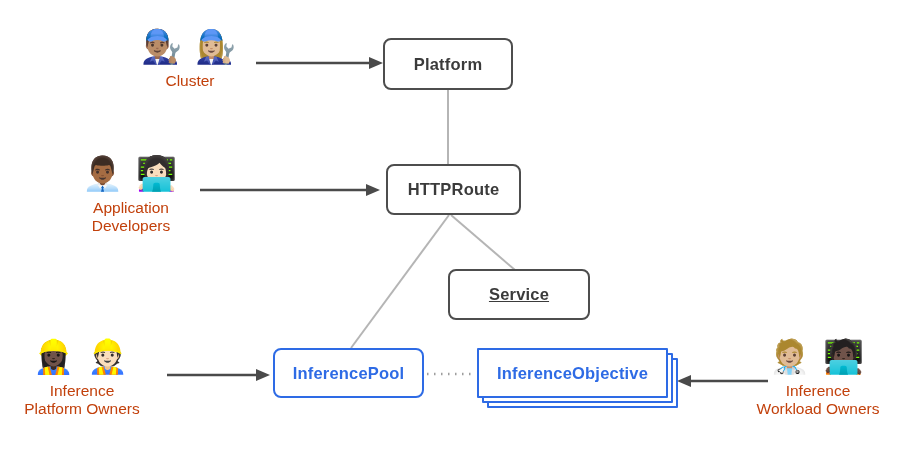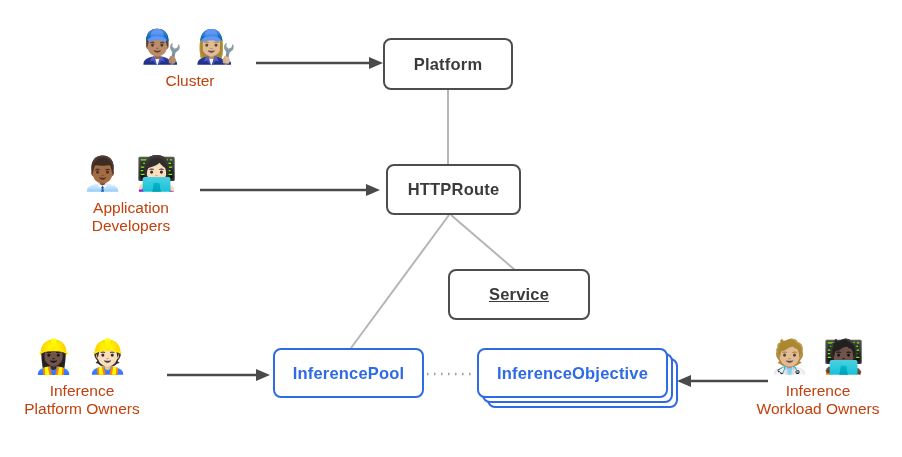--- a/index.html
+++ b/index.html
@@ -45,21 +45,21 @@
     position: absolute;
     left: 477px; top: 348px;
     width: 191px; height: 50px;
     z-index: 2;
   }
   .stack .layer {
     position: absolute;
     width: 191px; height: 50px;
     background: #ffffff;
     border: 2px solid #2e6be5;
-    border-radius: 8px;
+    border-radius: 1px;
   }
   .stack .layer.l2 { left: 10px; top: 10px; }
   .stack .layer.l1 { left: 5px;  top: 5px;  }
   .stack .layer.main {
     left: 0; top: 0;
     display: flex;
     align-items: center;
     justify-content: center;
     font-weight: 700;
     font-size: 16.5px;

